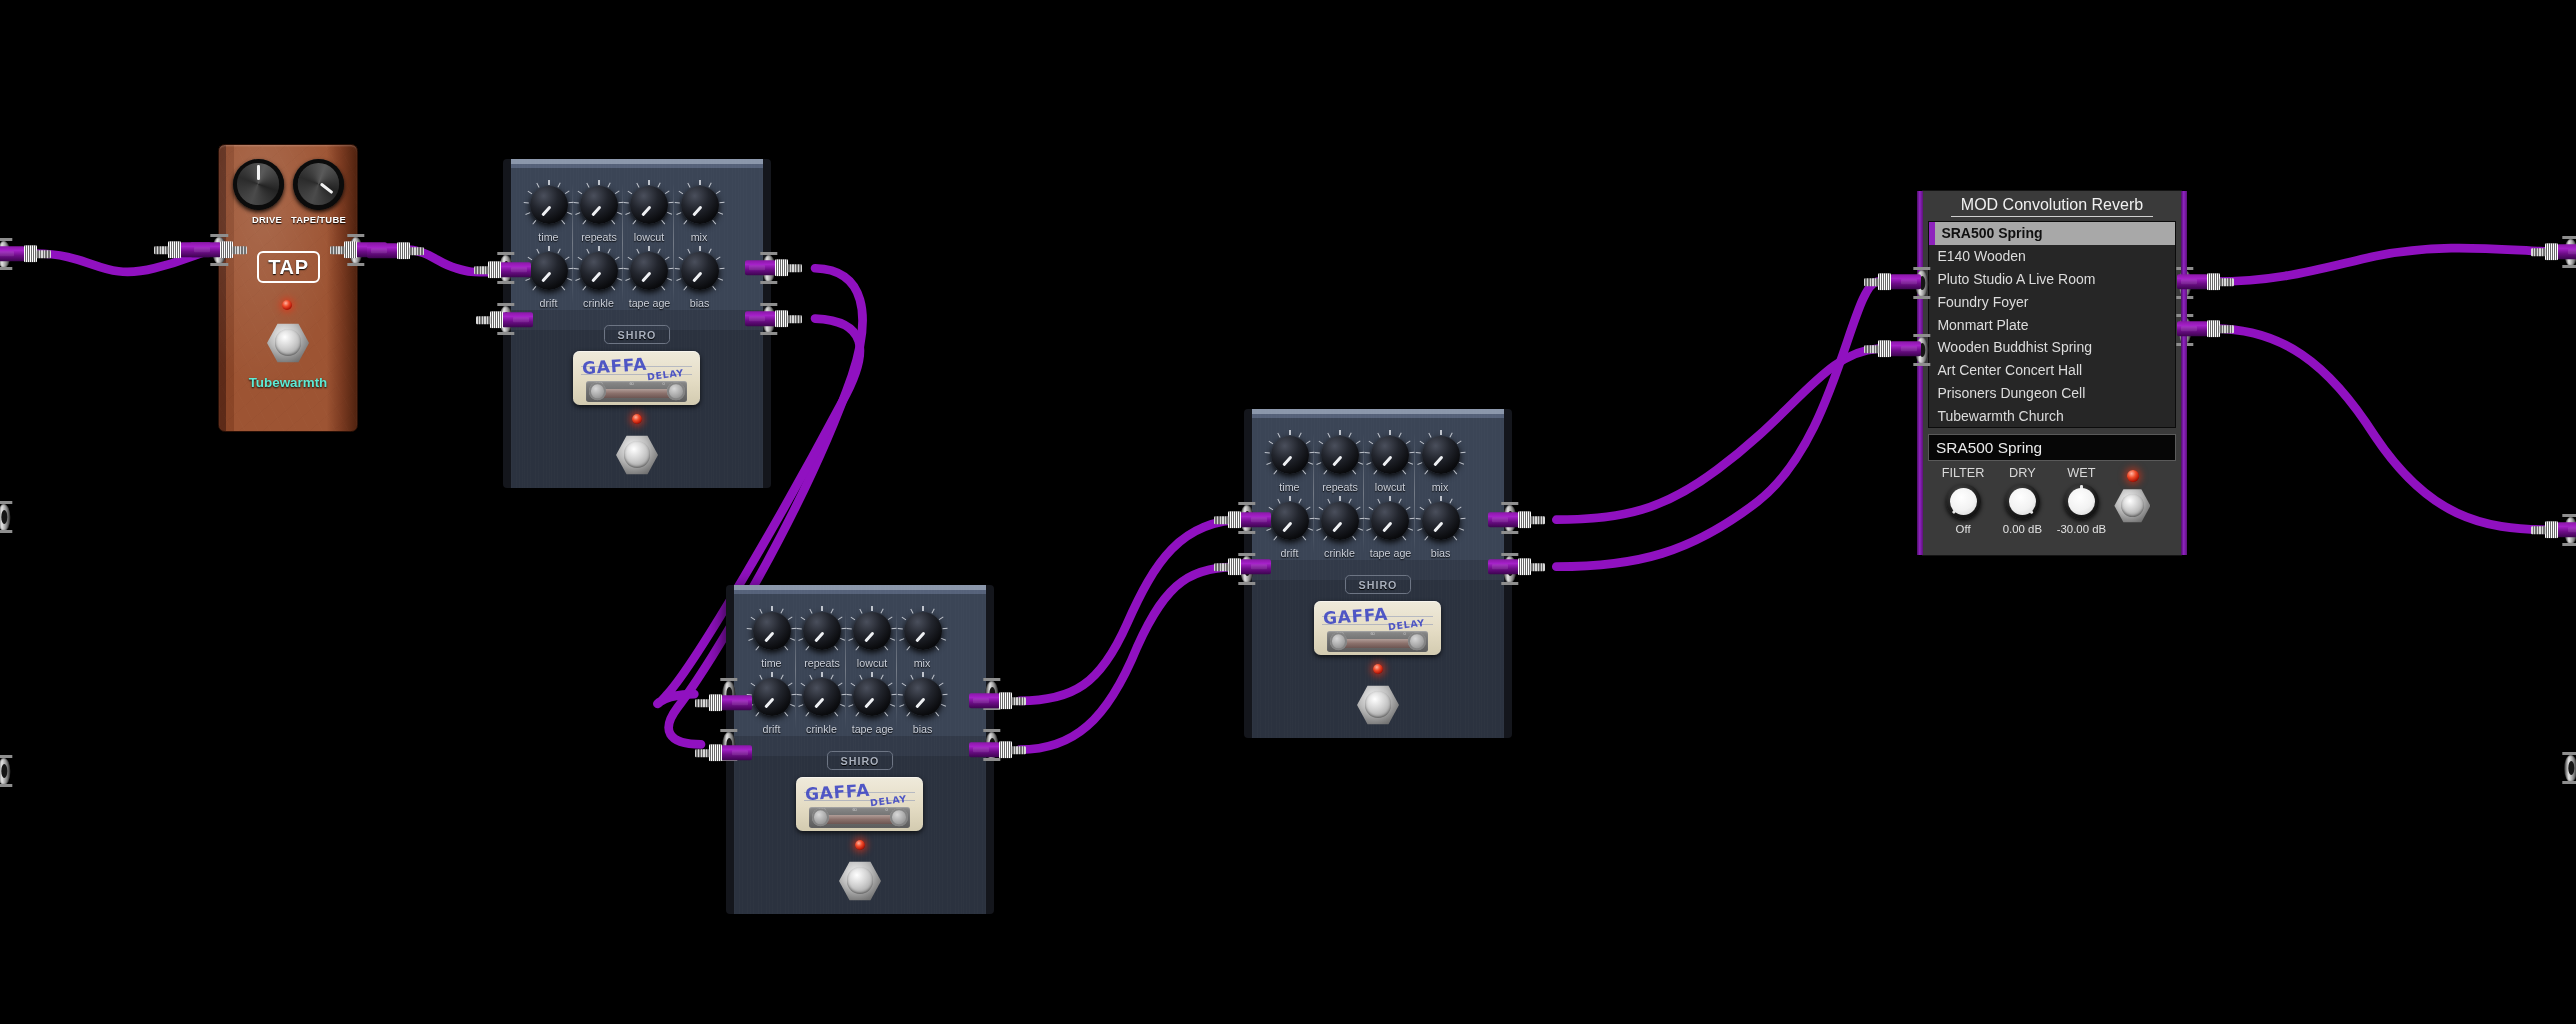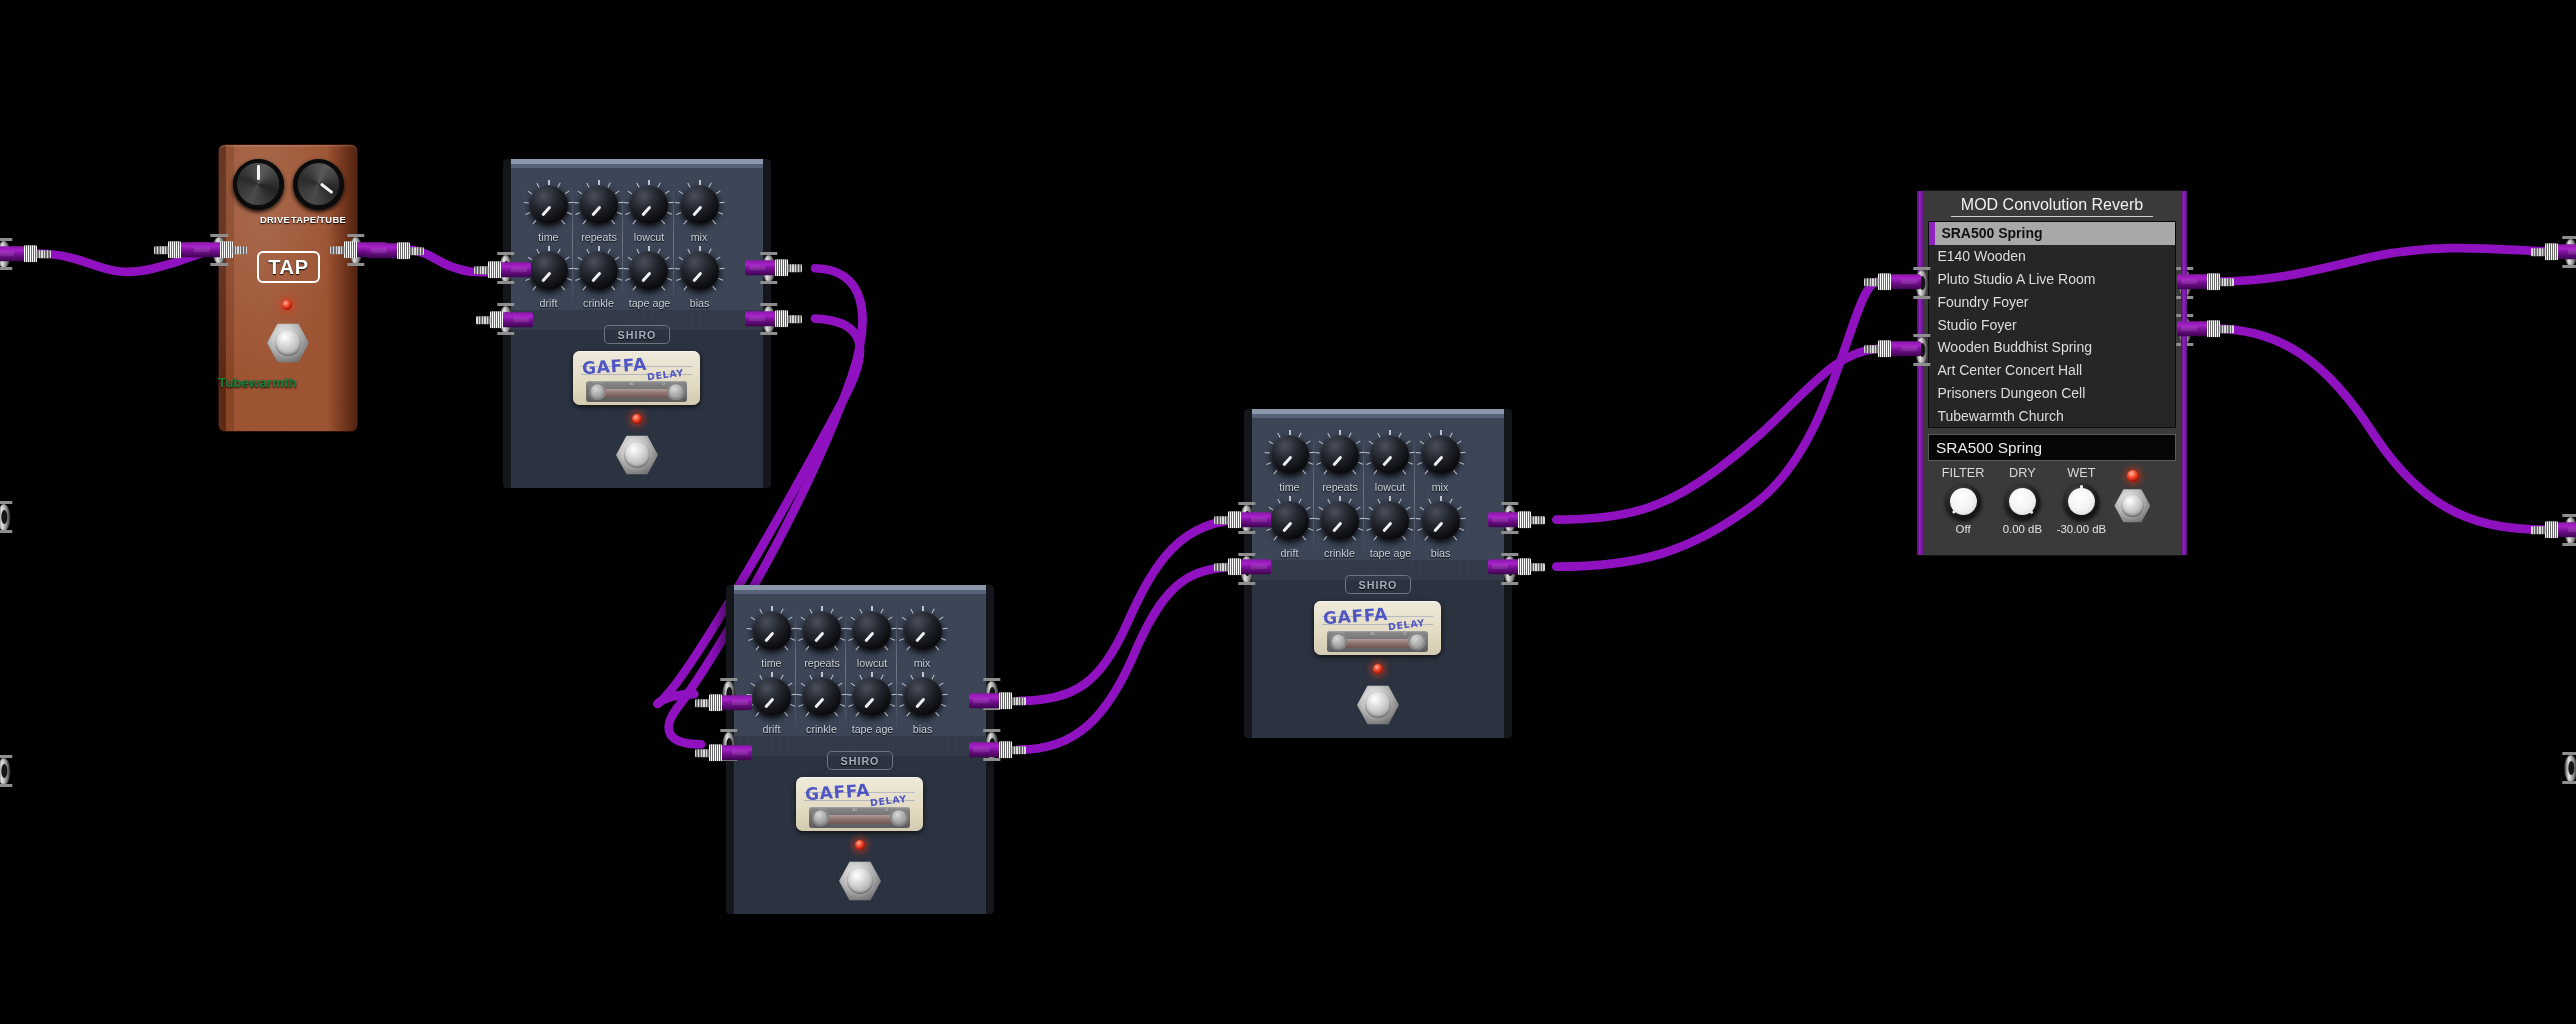--- a/index.html
+++ b/index.html
@@ -100,21 +100,21 @@
     background: radial-gradient(circle at 38% 32%, #ffb3a0 0%, #f14b2a 35%, #b01406 70%, #5b0600 100%);
     box-shadow: 0 0 6.7px 2.7px rgba(235,50,20,.55); }
 
   .fsw{ position:absolute; width:42px; height:42px;
     background: radial-gradient(circle at 40% 32%, #f2f2f2 0%, #bdbdbd 38%, #7e7e7e 70%, #4a4a4a 100%);
     clip-path: polygon(25% 4%,75% 4%,100% 50%,75% 96%,25% 96%,0% 50%);
     box-shadow:0 2.7px 5.4px rgba(0,0,0,.8); }
   .fsw .cap{ position:absolute; left:18%; top:16%; width:64%; height:64%; border-radius:50%;
     background: radial-gradient(circle at 38% 30%, #fff 0%, #cfcfcf 45%, #8c8c8c 100%);
     box-shadow: inset 0 -1.3px 2.7px rgba(0,0,0,.45); }
-  .pedal-name{ position:absolute; width:100%; text-align:left; color:#15803d;
+  .pedal-name{ position:absolute; width:100%; text-align:center; color:#5eead4;
     font-size:13.4px; font-weight:bold; text-shadow:0 0.7px 2px #000; }
 
   
   .gaffa-body{
     position:absolute; left:0; top:0; width:100%; height:100%; border-radius:4px;
     background:
       linear-gradient(to bottom, #8b97ab 0 4.7px, #56627a 4.7px 9.4px, #3b4556 9.4px 46%, #323a49 46% 52%, #2b323f 52% 100%),
       #2b323f;
     border-left:8.7px solid #14161c; border-right:8.7px solid #14161c;
     box-shadow:0 6.7px 20px rgba(0,0,0,.85);
@@ -268,21 +268,21 @@
     <div class="lug b"></div>
   </div>
 
   <div class="pedal" style="left:218px; top:144px; width:140px; height:288px;">
     <div class="tube-shadow"></div>
     <div class="tube-body"></div>
 
     <div class="bigknob" style="left:14.8px; top:14.8px;">
       <div class="ptr" style="transform:rotate(0deg);"></div>
     </div>
-    <div class="knob-lbl" style="left:26px; top:70px; width:62px;">DRIVE</div>
+    <div class="knob-lbl" style="left:18px; top:70px; width:62px;">DRIVE</div>
 
     <div class="bigknob" style="left:75px; top:14.8px;">
       <div class="ptr" style="transform:rotate(128deg);"></div>
     </div>
     <div class="knob-lbl" style="left:67px; top:70px; width:67px;">TAPE/TUBE</div>
 
     <div class="tapbox" style="left:39px; top:107px; width:63px; height:32px;">TAP</div>
 
     <div class="led" style="left:64px; top:156px;"></div>
 
@@ -914,21 +914,21 @@
 
   <div class="rv-panel" style="left:1922px; top:190px; width:260px; height:366px;">
     <div class="rv-title">
       <span>MOD Convolution Reverb</span>
     </div>
     <div class="rv-list" id="rv-list">
         <div class="rv-item selected">SRA500 Spring</div>
         <div class="rv-item">E140 Wooden</div>
         <div class="rv-item">Pluto Studio A Live Room</div>
         <div class="rv-item">Foundry Foyer</div>
-        <div class="rv-item">Studio Foyer</div>
+        <div class="rv-item">Monmart Plate</div>
         <div class="rv-item">Wooden Buddhist Spring</div>
         <div class="rv-item">Art Center Concert Hall</div>
         <div class="rv-item">Prisoners Dungeon Cell</div>
         <div class="rv-item">Tubewarmth Church</div>
       </div>
     <div class="rv-current">SRA500 Spring</div>
 
     <div class="rv-ctrls">
 
       <div class="rv-col" style="left:6.7px; top:0;">

